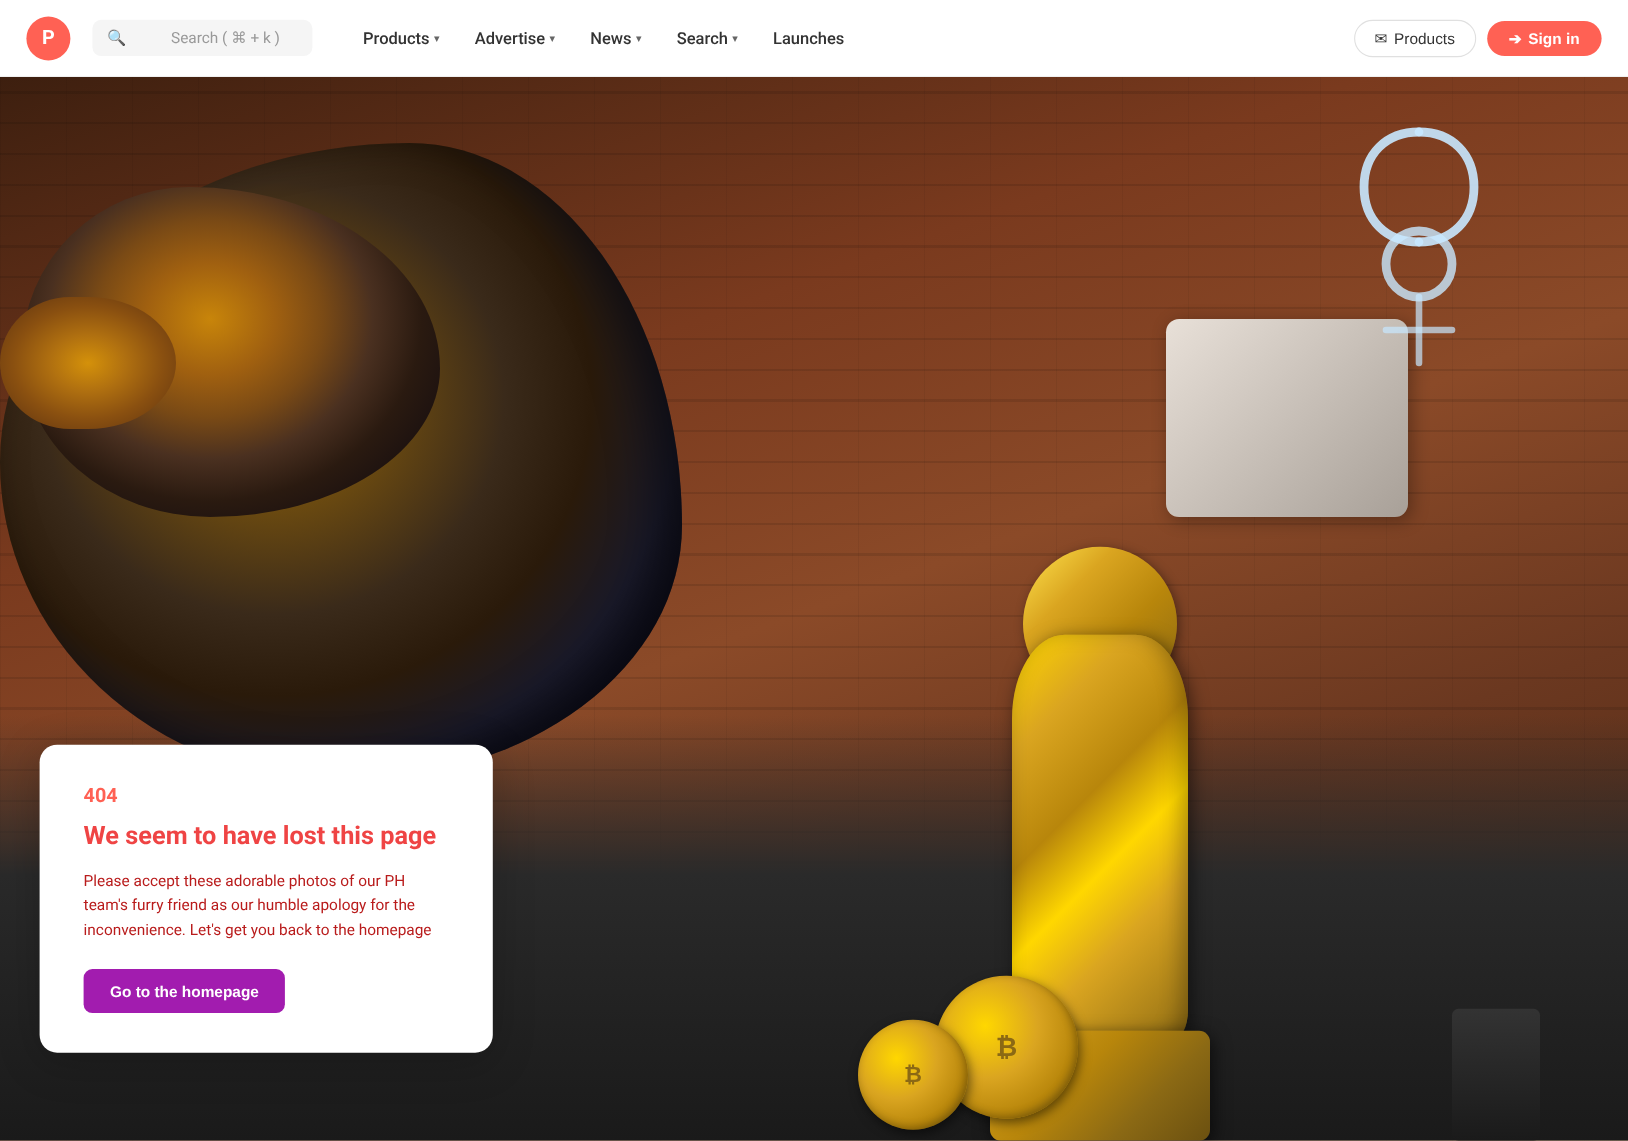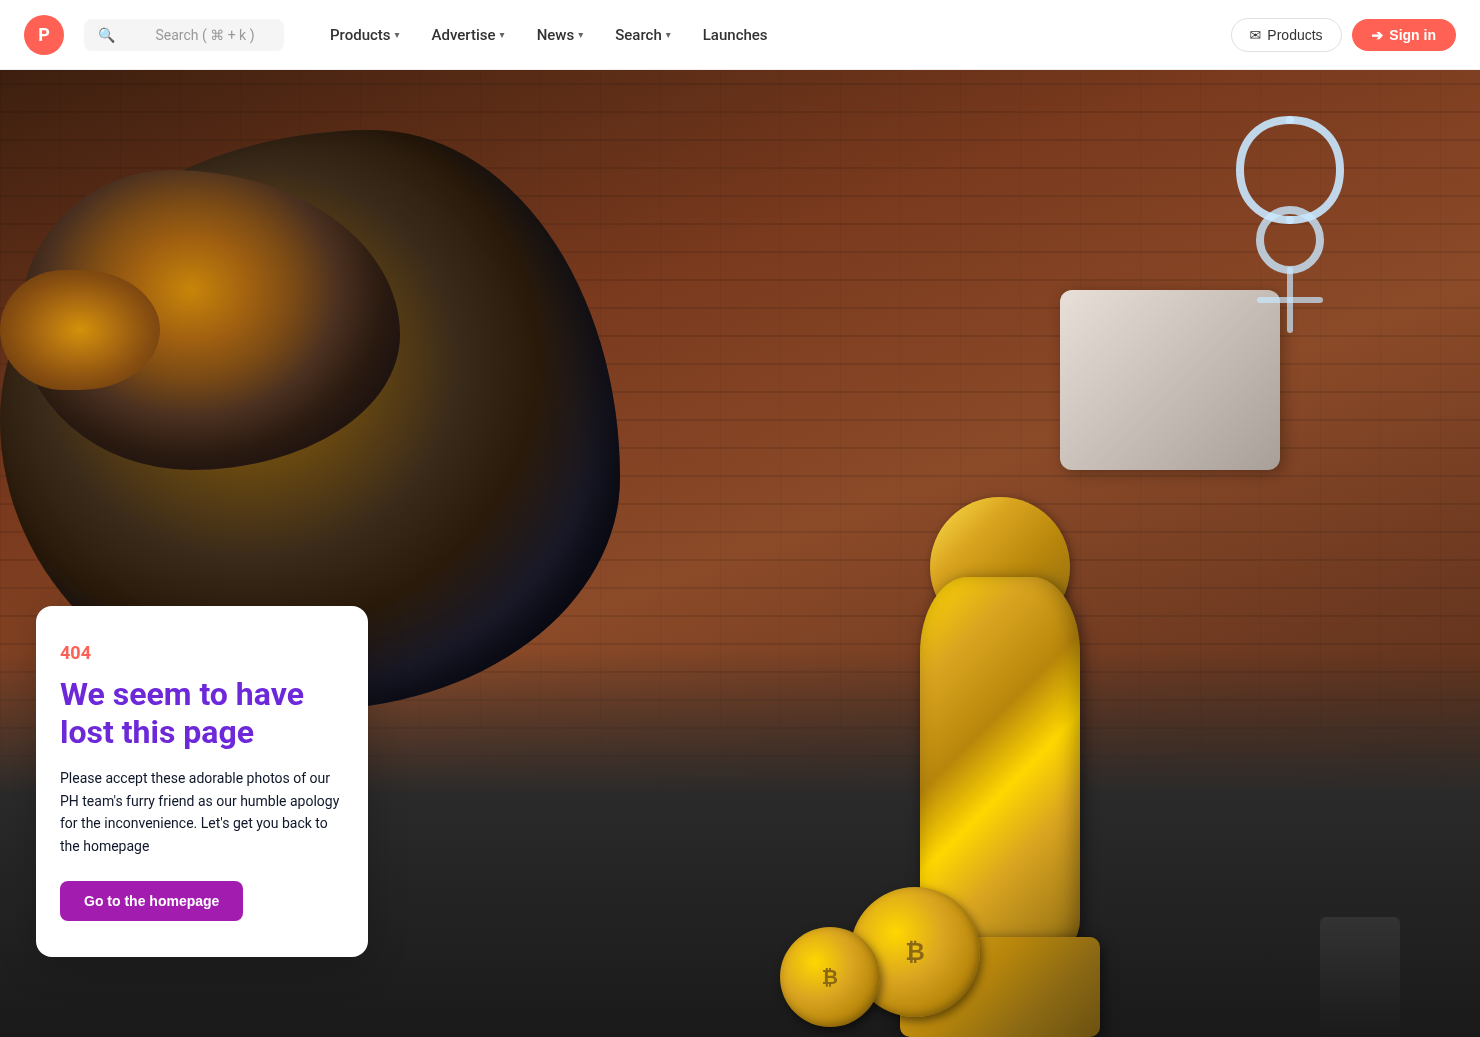--- a/index.html
+++ b/index.html
@@ -321,45 +321,45 @@
       height: 120px;
       background: linear-gradient(to bottom, #333 0%, #1a1a1a 100%);
       border-radius: 6px;
     }
 
     
     .error-card {
       position: absolute;
       left: 36px;
       bottom: 80px;
-      width: 332px;
+      width: 412px;
       background: white;
       border-radius: 16px;
-      padding: 36px 24px;
+      padding: 36px 40px;
       box-shadow: 0 8px 40px rgba(0,0,0,0.2);
     }
 
     .error-code {
       font-size: 18px;
       font-weight: 700;
       color: #ff6154;
       margin-bottom: 12px;
     }
 
     .error-title {
-      font-size: 32px;
+      font-size: 23px;
       font-weight: 700;
-      color: #6d28d9;
+      color: #ef4444;
       line-height: 1.2;
       margin-bottom: 16px;
     }
 
     .error-desc {
       font-size: 14px;
-      color: #0f172a;
+      color: #b91c1c;
       line-height: 1.6;
       margin-bottom: 24px;
     }
 
     .homepage-btn {
       display: inline-block;
       padding: 12px 24px;
       background: #a21caf;
       color: white;
       border-radius: 8px;

